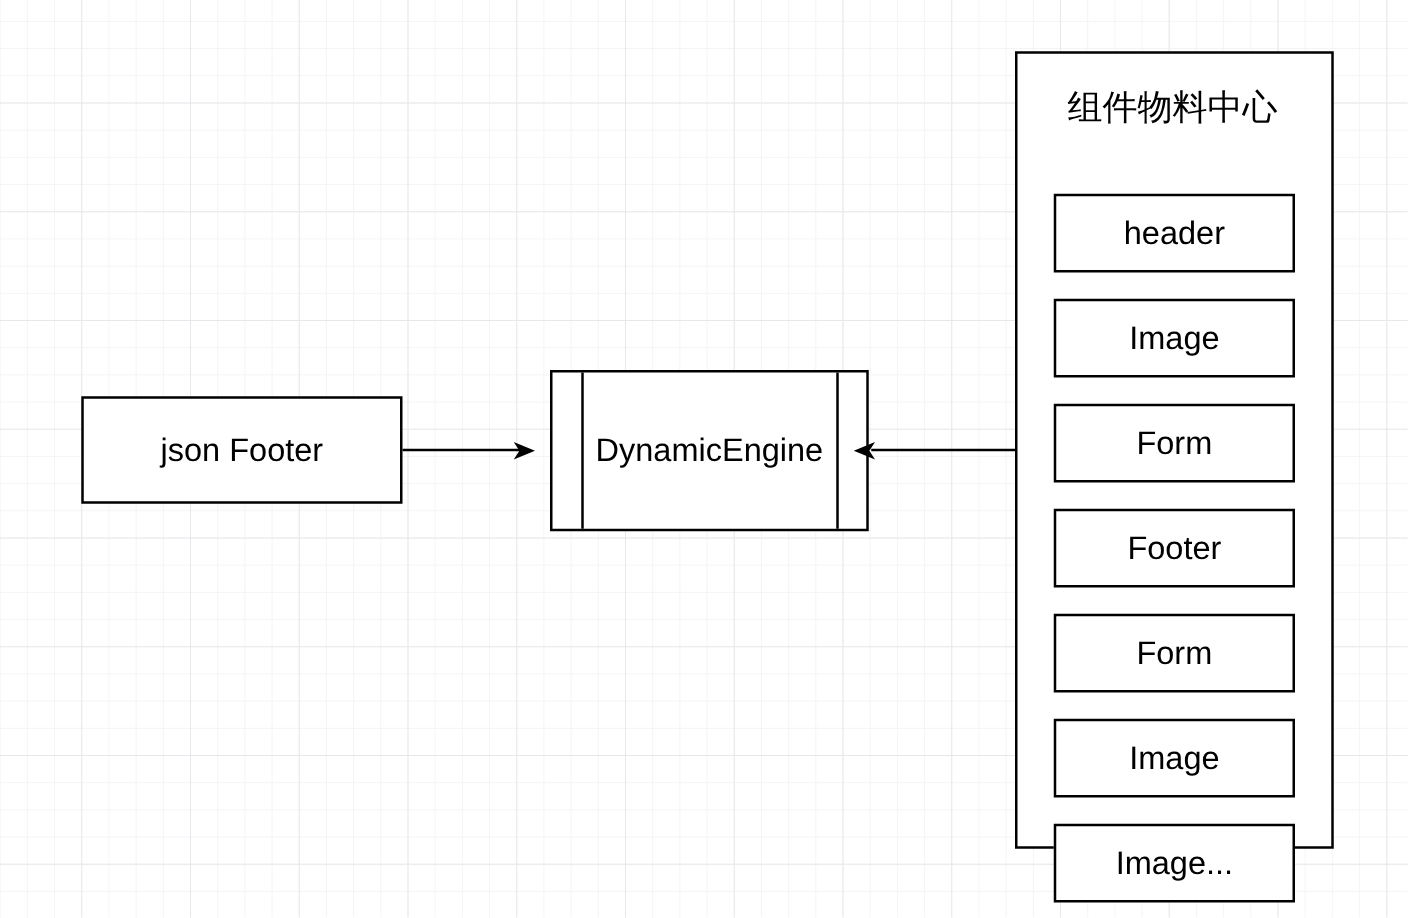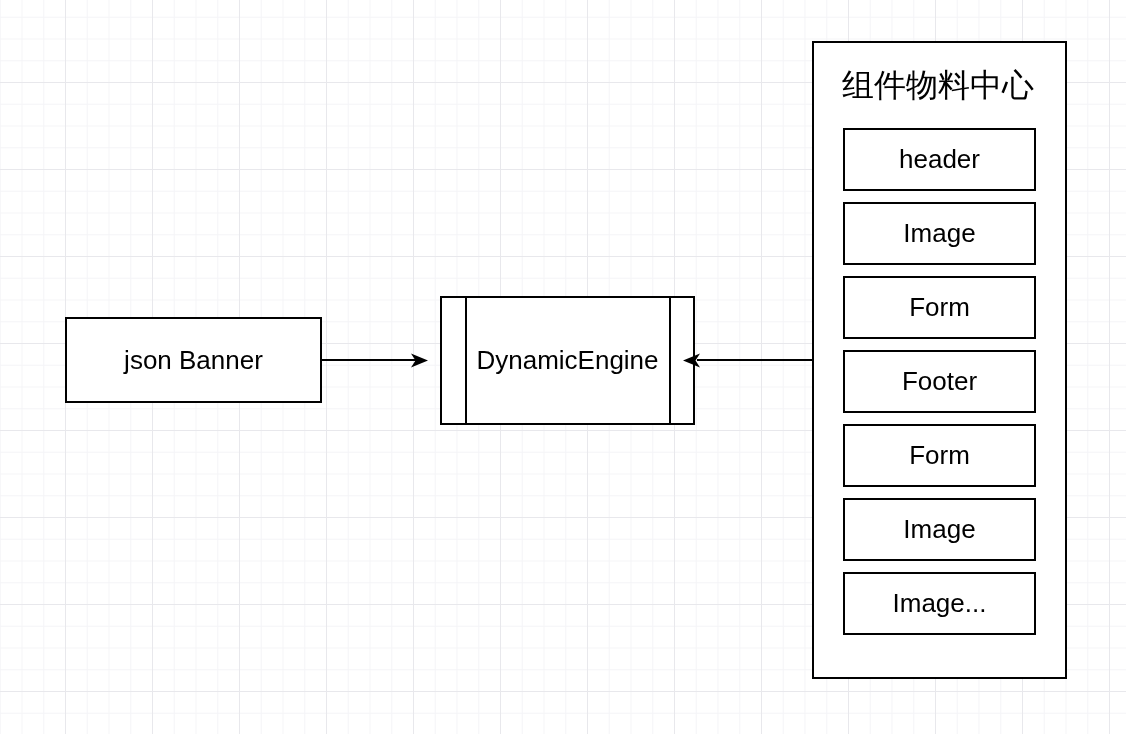--- a/index.html
+++ b/index.html
@@ -41,26 +41,26 @@
   .process-bar {
     position: absolute; top: 0; bottom: 0; width: 2px; background: #000000;
   }
   .process-bar.left  { left: 22.5px; }
   .process-bar.right { right: 22.5px; }
   
   #material-center { left: 812px; top: 41px; width: 255px; height: 638px; }
   .mc-title {
     position: absolute; top: 0; left: 0; right: 3px; height: 85px;
     display: flex; align-items: center; justify-content: center;
-    font-size: 32px;
+    font-size: 28px;
     white-space: nowrap;
   }
   .mc-list {
-    position: absolute; top: 85px; left: 0; right: 0;
-    display: flex; flex-direction: column; align-items: center; gap: 11px;
+    position: absolute; top: 112px; left: 0; right: 0;
+    display: flex; flex-direction: column; align-items: center; gap: 21px;
   }
   .component {
     box-sizing: border-box;
     width: 193px; height: 63px;
     background: #ffffff;
     border: 2.5px solid #000000;
     display: flex; align-items: center; justify-content: center;
     font-size: 26px;
     color: #000000;
   }
@@ -76,21 +76,21 @@
   #edge-material-engine { left: 683px; top: 352px; width: 129px; }
   #edge-material-engine .edge-line { left: 14px; width: 115px; }
   #edge-material-engine .arrowhead { left: 0; }
 </style>
 </head>
 <body>
 
 <div class="canvas">
 
   <div class="shape" id="json-schema">
-    <div class="shape-label">json Banner</div>
+    <div class="shape-label">json Footer</div>
   </div>
 
   <div class="edge" id="edge-schema-engine">
     <div class="edge-line"></div>
     <svg class="arrowhead" viewBox="0 0 17 15" xmlns="http://www.w3.org/2000/svg">
       <polygon points="0,0.5 17,7.5 0,14.5 4.5,7.5" fill="#000000"></polygon>
     </svg>
   </div>
 
   <div class="shape" id="dynamic-engine">

